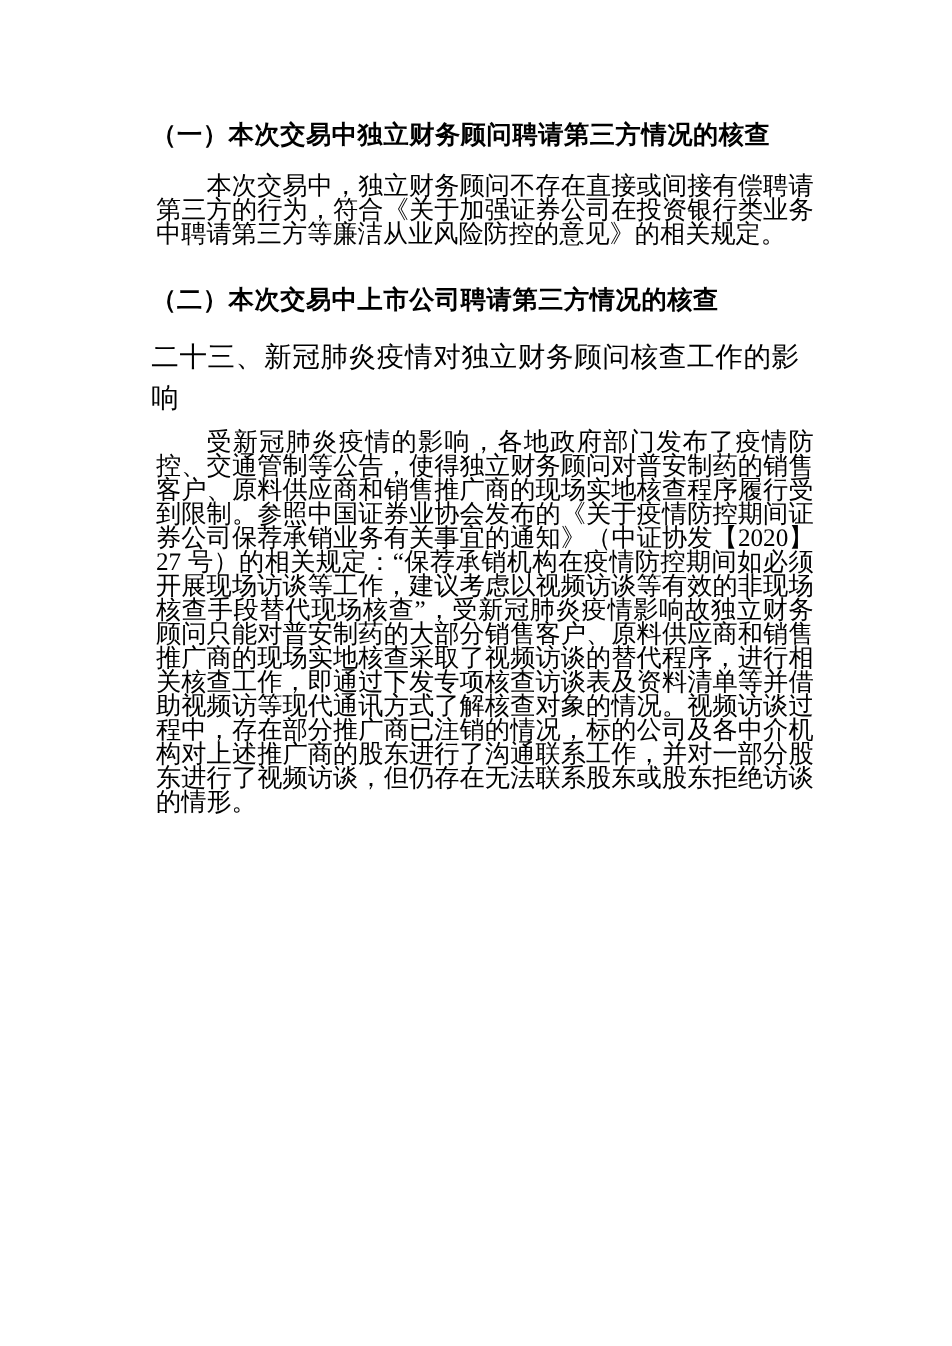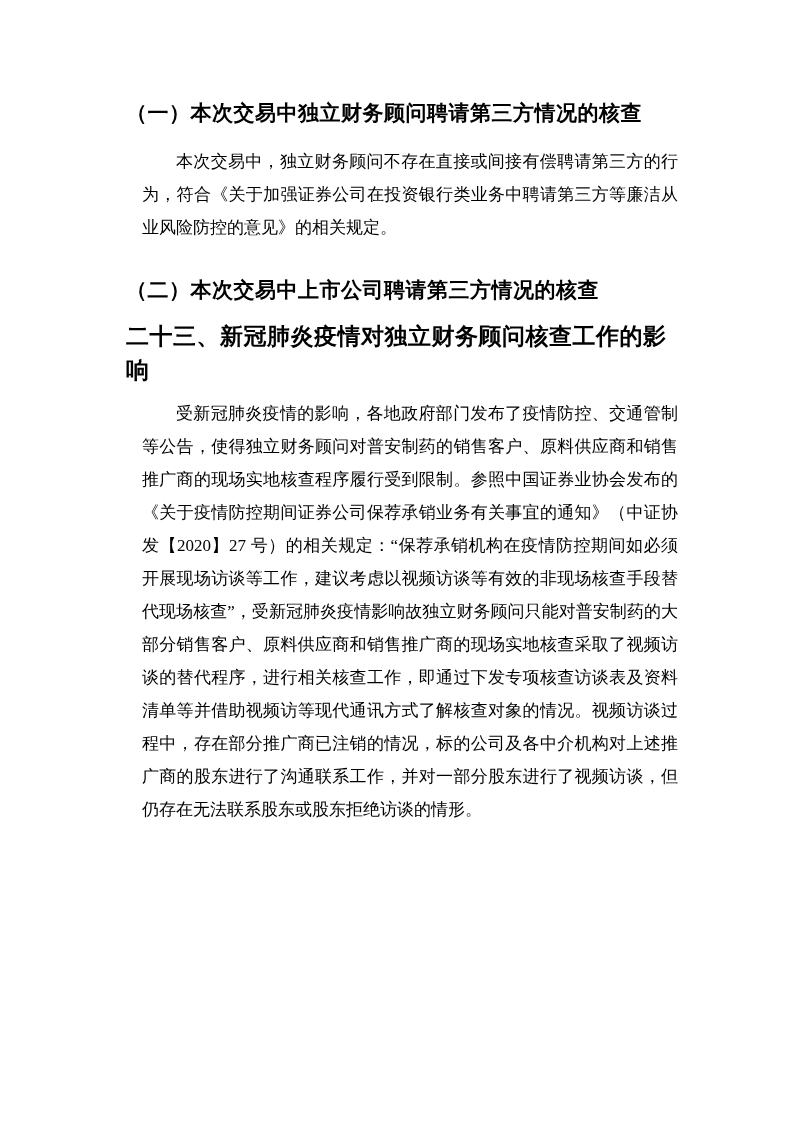--- a/index.html
+++ b/index.html
@@ -21,32 +21,32 @@
   h2.sub-heading {
     font-family: "Liberation Sans", "DejaVu Sans", sans-serif;
     font-weight: bold;
     font-size: 21px;
     line-height: 32px;
     letter-spacing: 0.5px;
     margin: 0;
   }
   h1.main-heading {
     font-family: "Liberation Sans", "DejaVu Sans", sans-serif;
-    font-weight: bold;
+    font-weight: normal;
     font-size: 23px;
     line-height: 34px;
     letter-spacing: 0.5px;
     margin: 13px 0 0 0;
   }
   p.body-para {
-    font-size: 17px;
-    line-height: 33px;
+    font-size: 21px;
+    line-height: 20px;
     text-align: justify;
     text-indent: 2em;
-    margin: 16px 0 0 16px;
+    margin: 16px 0 0 4px;
   }
   p.body-para.tight { margin-top: 12px; }
   p.body-para.after-main { margin-top: 10px; }
   h2.sub-heading.second { margin-top: 30px; }
   .page-number {
     position: absolute;
     top: 1048px;
     right: 127px;
     font-size: 13px;
     line-height: 18px;

